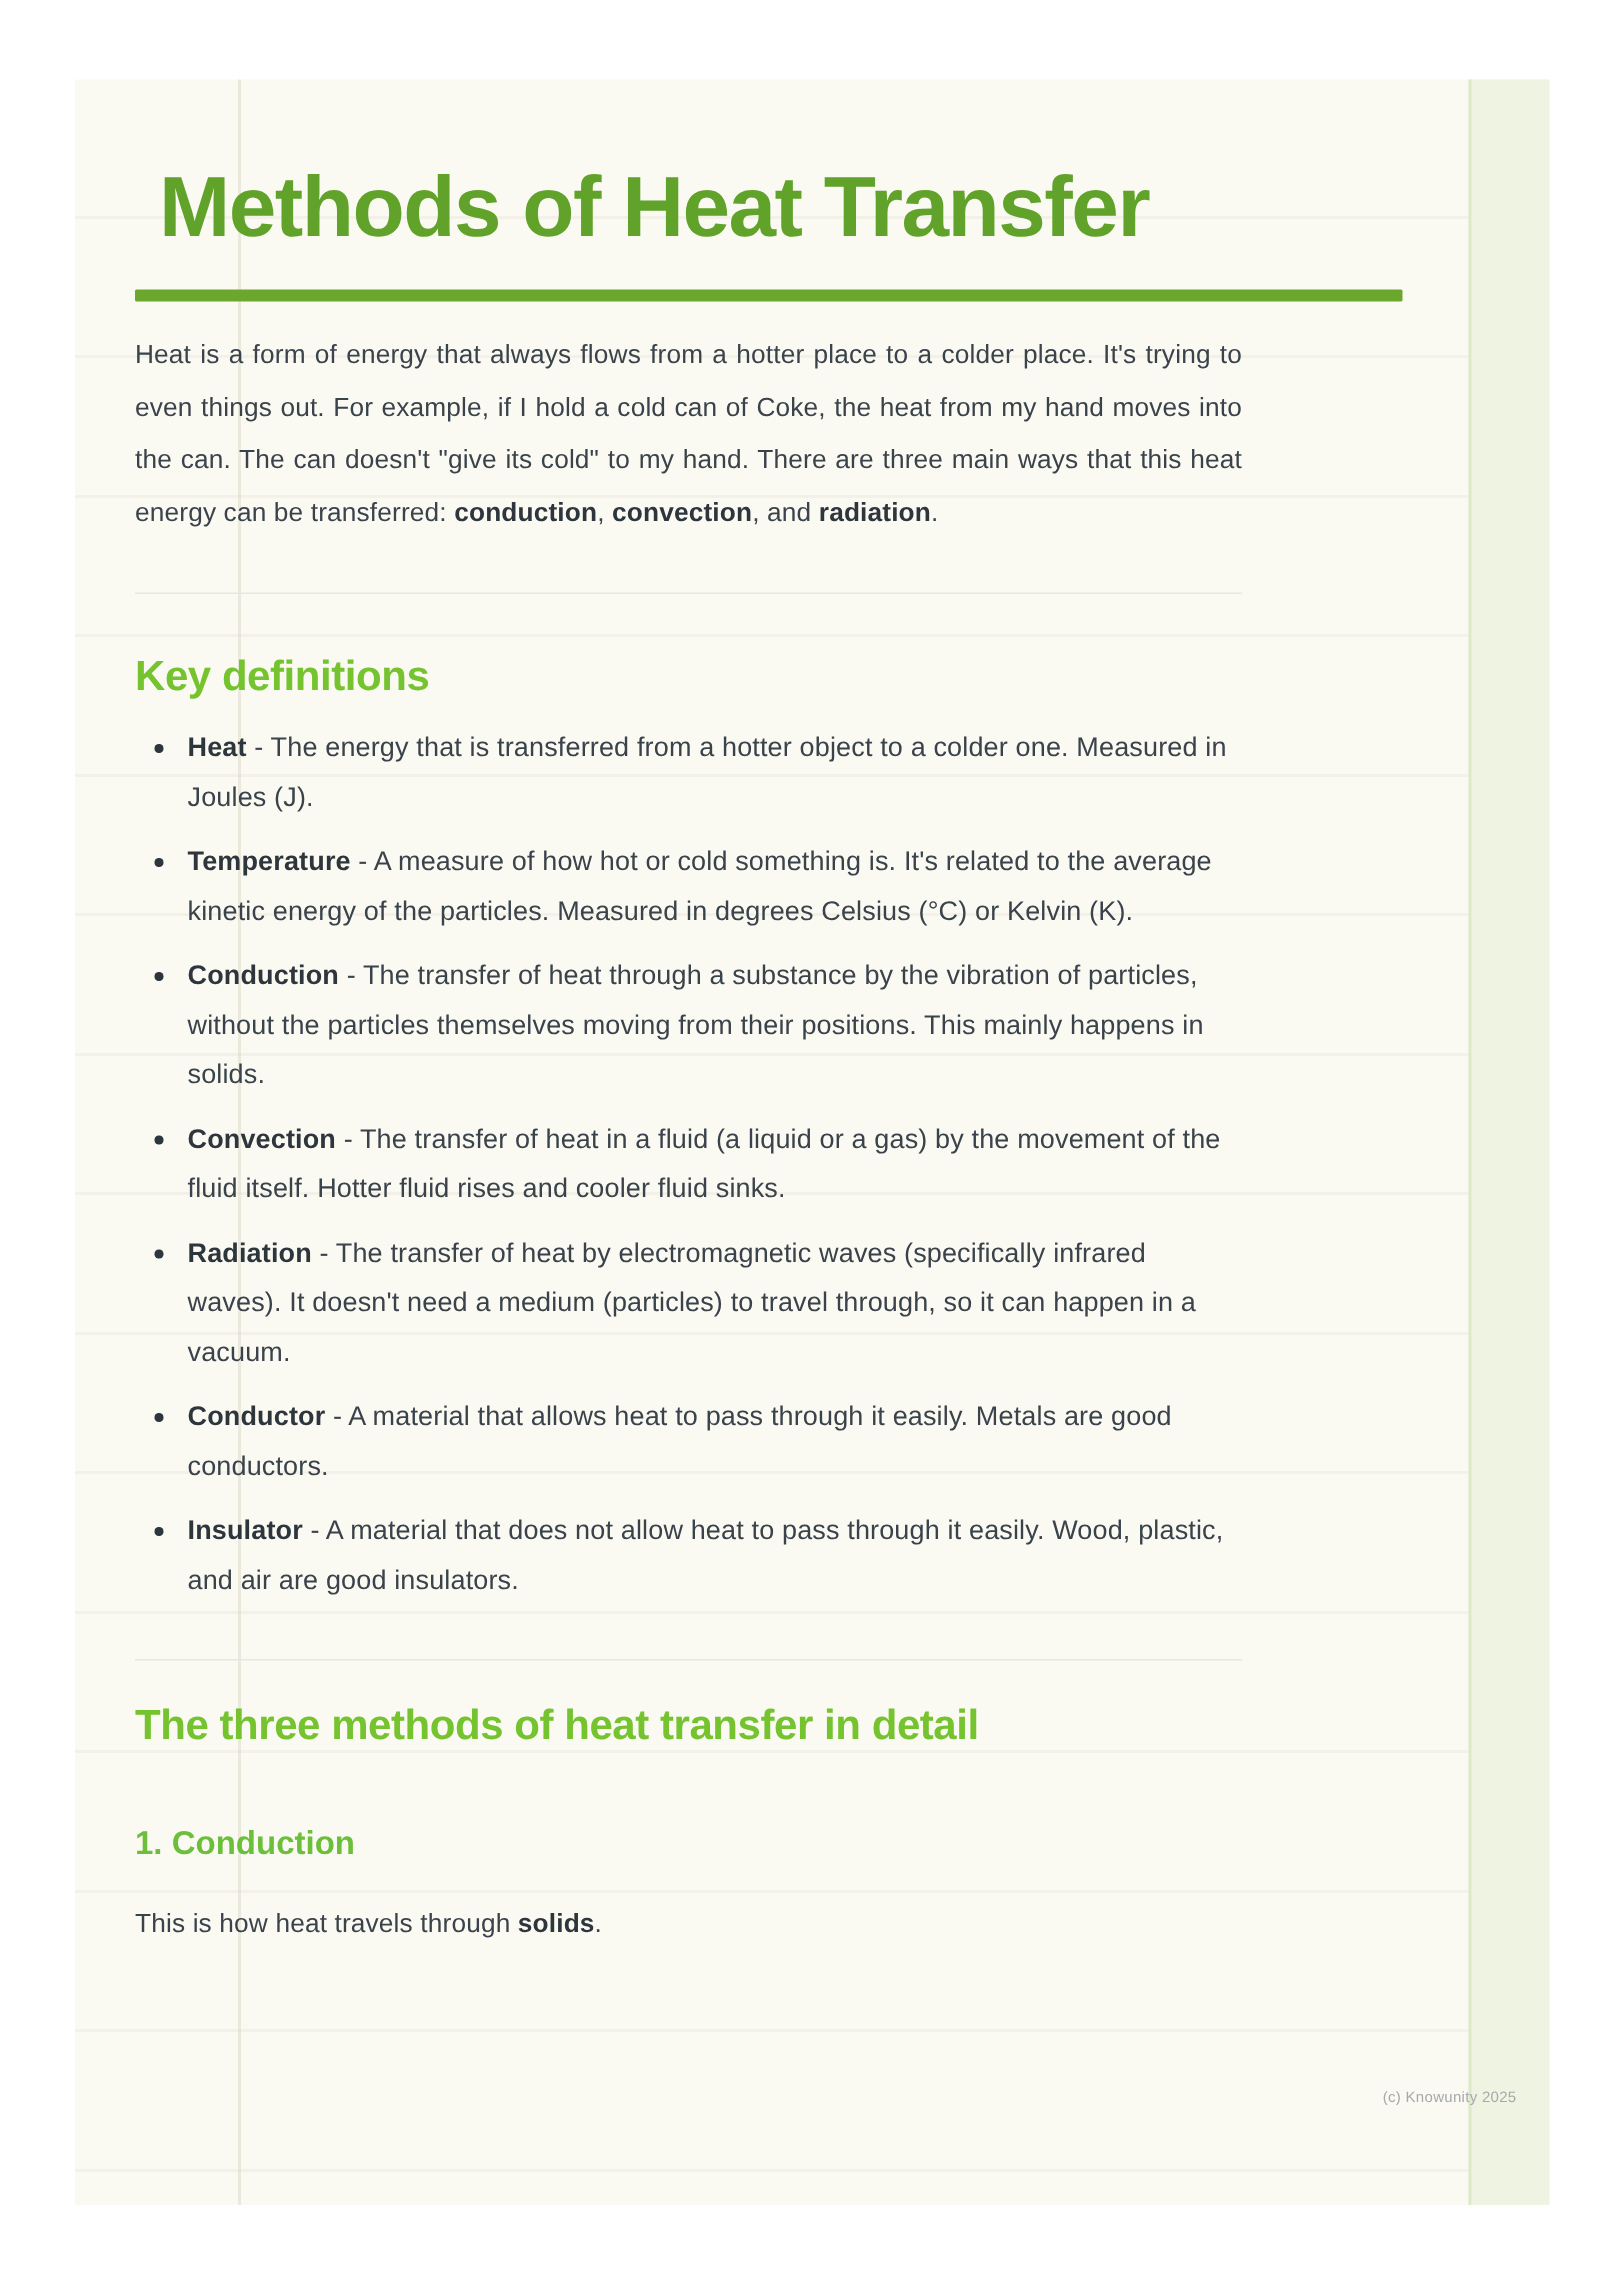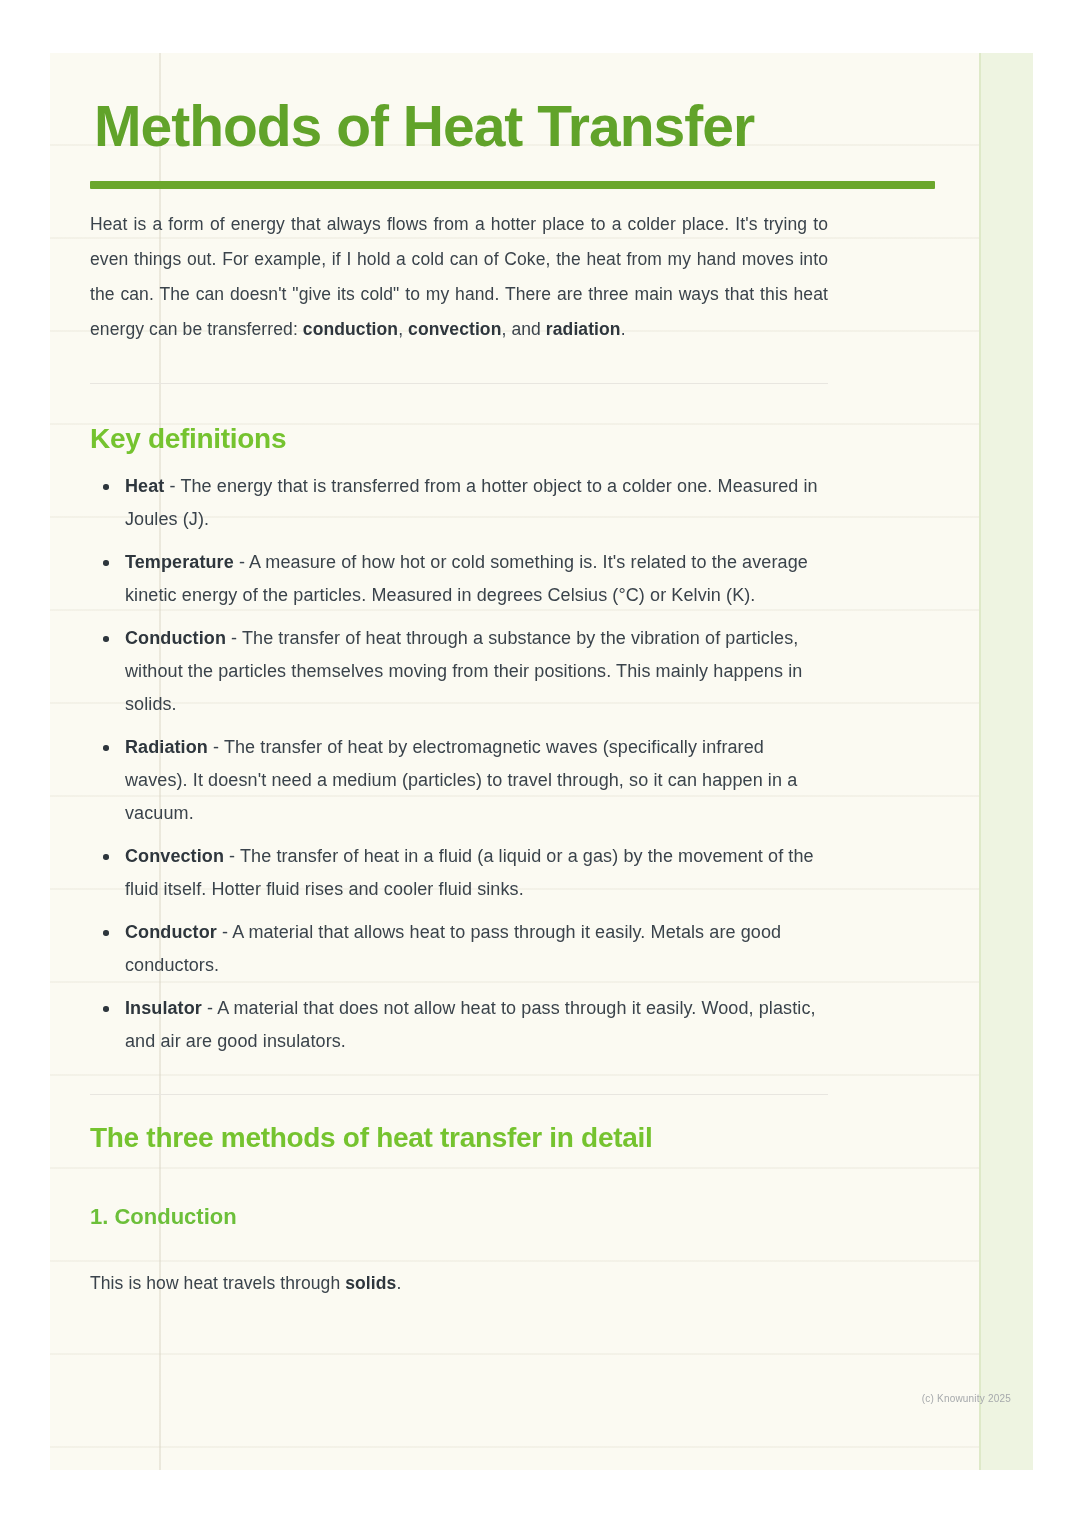--- a/index.html
+++ b/index.html
@@ -32,21 +32,21 @@
     border-left: 2px solid #DEE9C8;
     z-index: 1;
   }
   .content {
     position: absolute;
     left: 40px; top: 0;
     width: 845px;
     z-index: 2;
   }
   h1.doc-title {
-    margin: 4px;
+    margin: 16px;
     padding-top: 38px;
     font-size: 57px;
     line-height: 62px;
     font-weight: bold;
     letter-spacing: -1px;
     color: #61A32A;
   }
   .title-rule {
     width: 845px; height: 8px;
     margin-top: 24px;
@@ -77,21 +77,21 @@
     font-size: 17.5px;
     line-height: 35px;
     letter-spacing: 0.1px;
     color: #3A434B;
   }
   p.intro-paragraph {
     margin-top: 18px;
     text-align: justify;
   }
   p.closing-paragraph {
-    margin-top: 37px;
+    margin-top: 24px;
     line-height: 33px;
   }
   b { color: #2E363D; font-weight: bold; }
   hr.divider {
     border: none;
     border-top: 1px solid #E8E6E0;
     width: 738px;
     margin: 36px 0 0 0;
   }
   ul.definition-list {
@@ -143,22 +143,22 @@
     <p class="body-text intro-paragraph"><span>Heat is a form of energy that always flows from a hotter place to a colder place. It's trying to even things out. For example, if I hold a cold can of Coke, the heat from my hand moves into the can. The can doesn't "give its cold" to my hand. There are three main ways that this heat energy can be transferred: </span><b>conduction</b><span>, </span><b>convection</b><span>, and </span><b>radiation</b><span>.</span></p>
 
     <hr class="divider">
 
     <h2 class="section-heading keydefs-heading">Key definitions</h2>
 
     <ul class="definition-list">
         <li><b>Heat</b> - The energy that is transferred from a hotter object to a colder one. Measured in Joules (J).</li>
         <li><b>Temperature</b> - A measure of how hot or cold something is. It's related to the average kinetic energy of the particles. Measured in degrees Celsius (°C) or Kelvin (K).</li>
         <li><b>Conduction</b> - The transfer of heat through a substance by the vibration of particles, without the particles themselves moving from their positions. This mainly happens in solids.</li>
+        <li><b>Convection</b> - The transfer of heat in a fluid (a liquid or a gas) by the movement of the fluid itself. Hotter fluid rises and cooler fluid sinks.</li>
         <li><b>Radiation</b> - The transfer of heat by electromagnetic waves (specifically infrared waves). It doesn't need a medium (particles) to travel through, so it can happen in a vacuum.</li>
-        <li><b>Convection</b> - The transfer of heat in a fluid (a liquid or a gas) by the movement of the fluid itself. Hotter fluid rises and cooler fluid sinks.</li>
         <li><b>Conductor</b> - A material that allows heat to pass through it easily. Metals are good conductors.</li>
         <li><b>Insulator</b> - A material that does not allow heat to pass through it easily. Wood, plastic, and air are good insulators.</li>
       </ul>
 
     <hr class="divider">
 
     <h2 class="section-heading detail-heading">The three methods of heat transfer in detail</h2>
 
     <h3 class="sub-heading">1. Conduction</h3>
 

